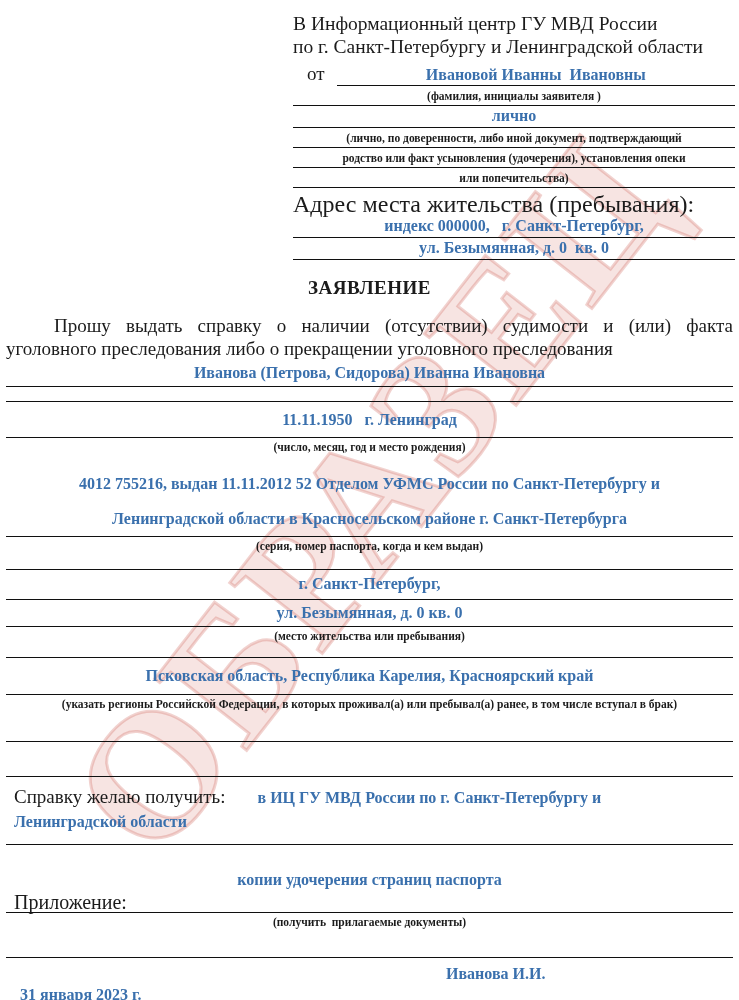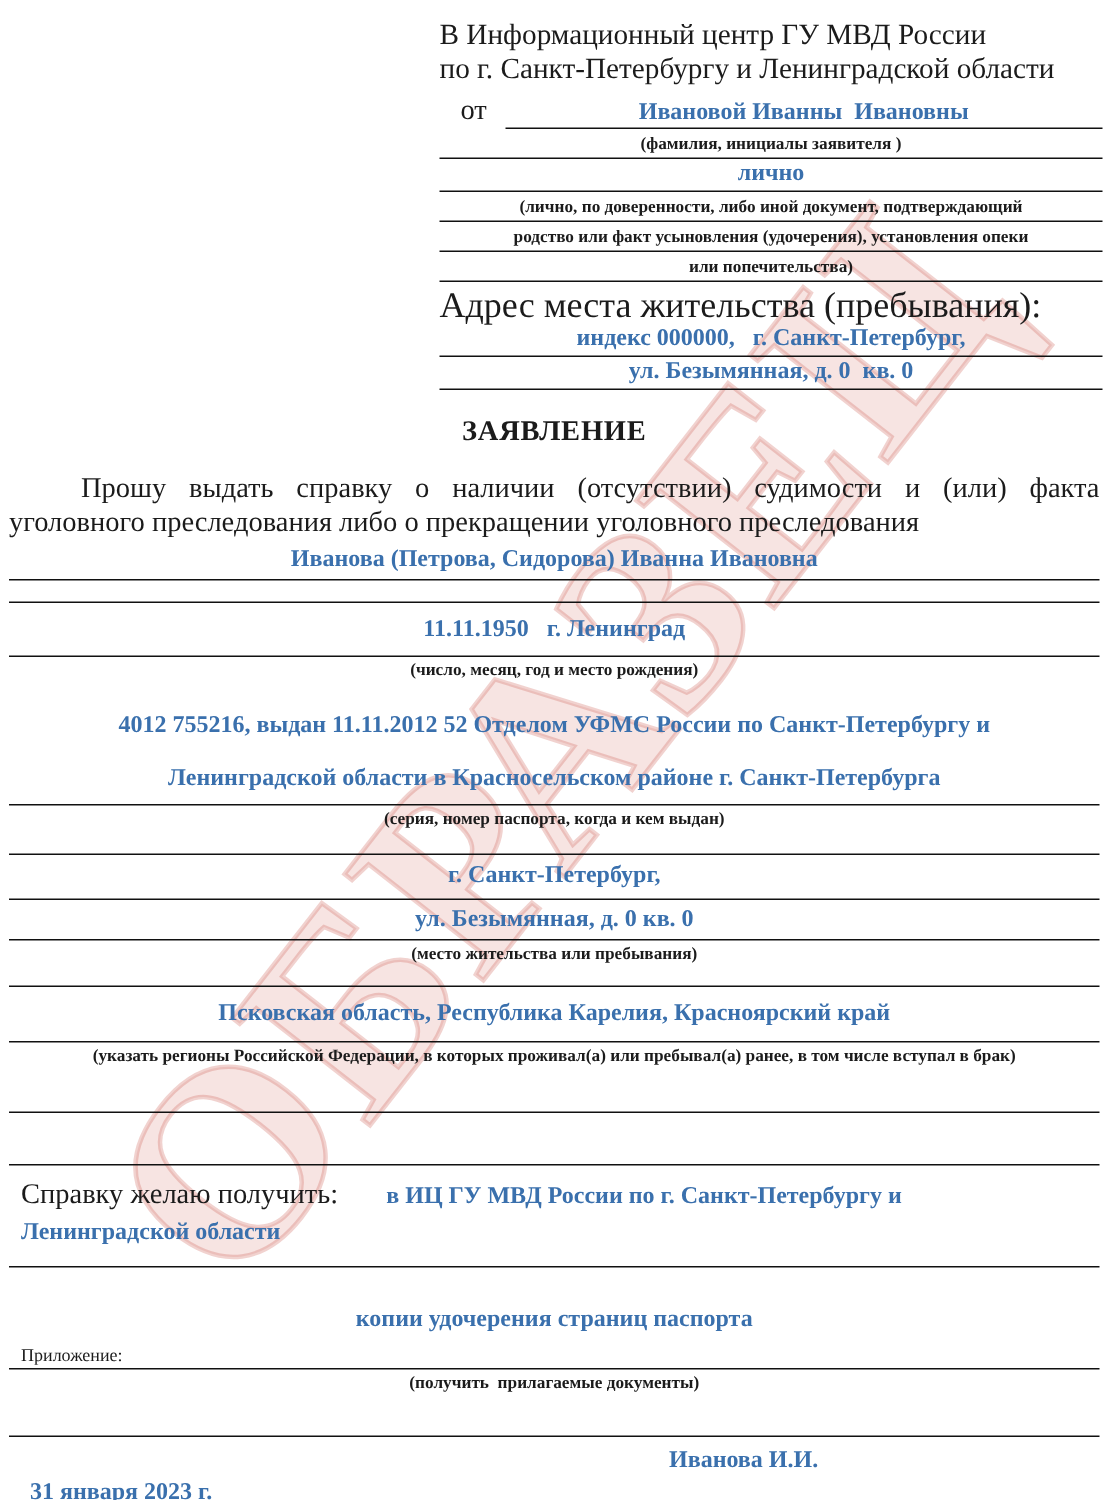--- a/index.html
+++ b/index.html
@@ -72,21 +72,21 @@
   .f-reg    { padding:6px 0 7px; }
 
   .receive { border-bottom:1.6px solid #101010; padding:8px 0 11px; }
   .receive-line1 { line-height:23px; margin-left:8px; }
   .receive-label { font-size:19px; }
   .receive-line1 .entry { margin-left:32px; }
   .receive-line2 { line-height:23px; margin-left:8px; }
 
   .attach-value { margin-top:22px; text-align:center; line-height:23px; }
   .attach-row { border-bottom:1.6px solid #101010; height:22px; }
-  .attach-label { font-size:12px; line-height:22px; margin-left:8px; }
+  .attach-label { font-size:20px; line-height:22px; margin-left:8px; }
 
   
   .footer { position:relative; height:66px; }
   .sig-name { position:absolute; left:440px; top:7px; }
   .date-value { position:absolute; left:14px; top:28px; }
   .sig-line { position:absolute; left:424px; right:0; top:44px; border-top:1.6px solid #101010; }
 </style>
 </head>
 <body>
 

